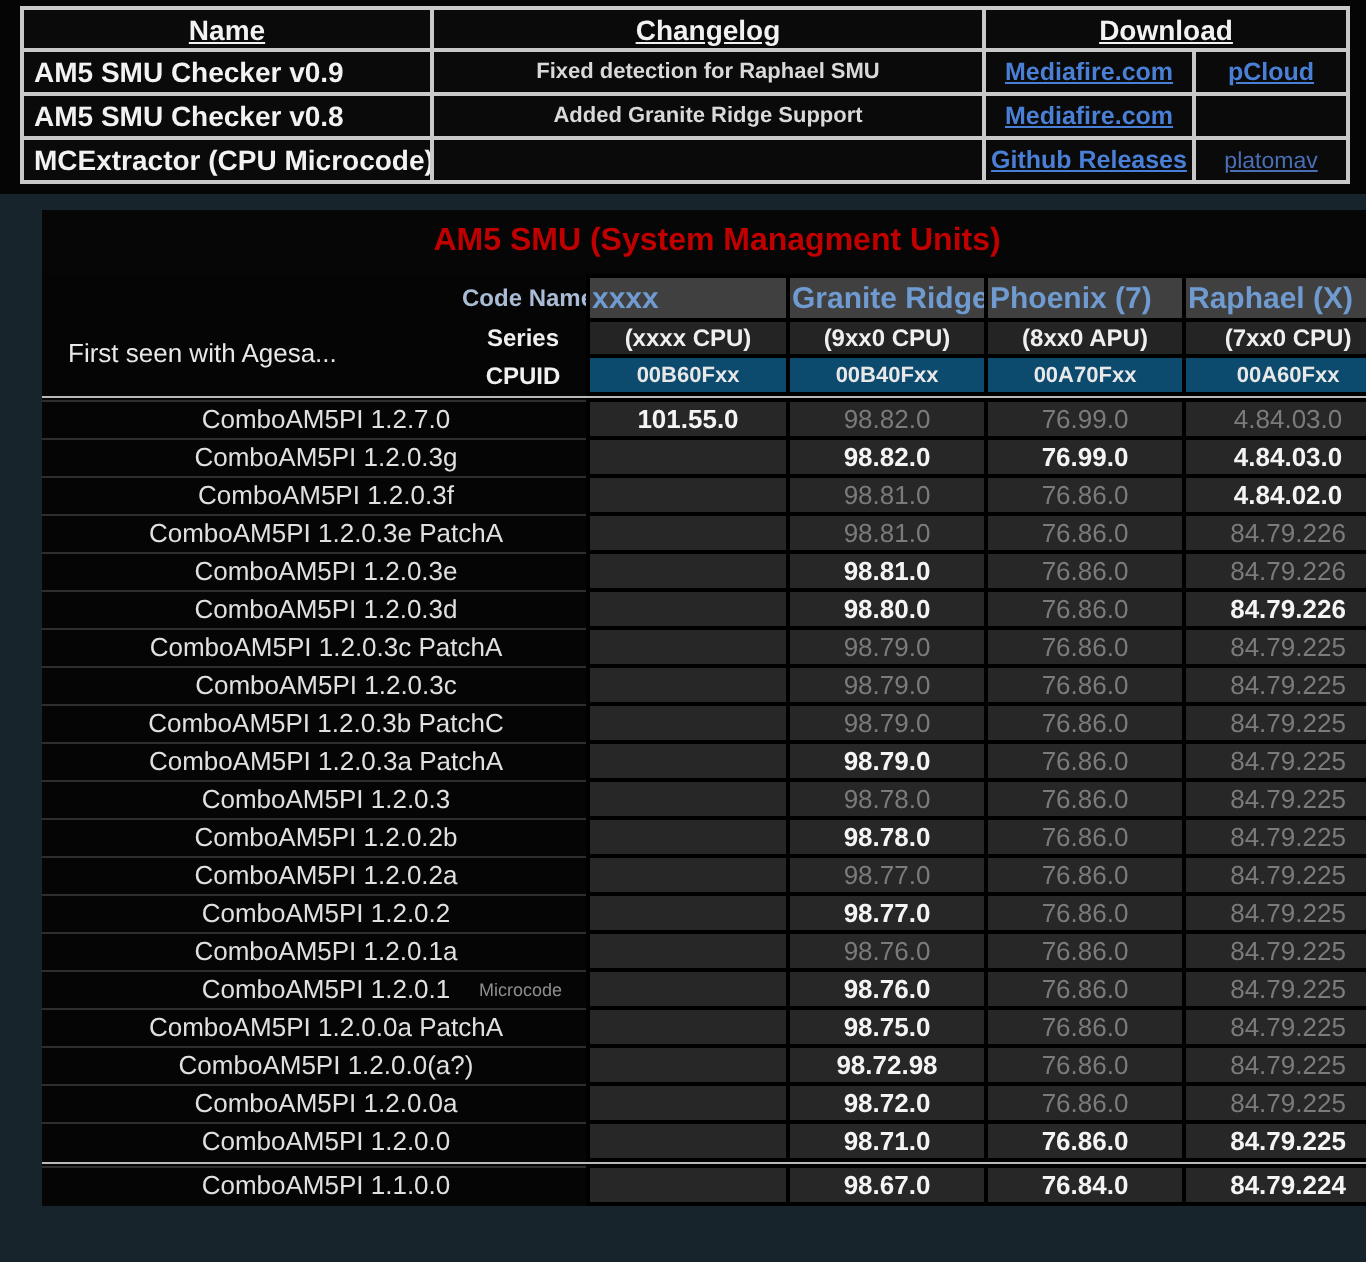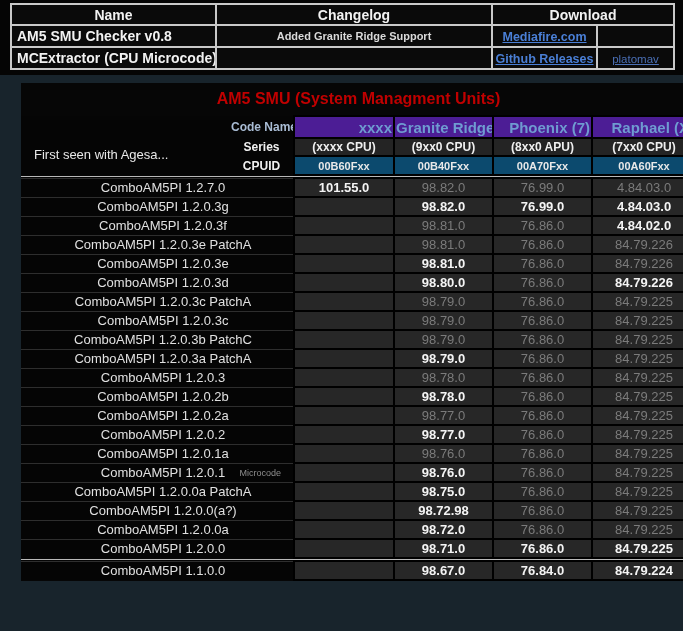--- a/index.html
+++ b/index.html
@@ -7,38 +7,38 @@
     --teal-bg:#18242c; --cell-dark:#272727; --dim:#7b7b7b; --hl:#f4f4f4;
   }
   *{box-sizing:border-box;}
   body{margin:0;width:683px;height:631px;overflow:hidden;background:var(--teal-bg);
        font-family:"Liberation Sans",sans-serif;}
   
   .top-section{background:#050505;padding:3px 10px 5px 10px;}
   table{border-collapse:collapse;table-layout:fixed;}
   #dl-table{width:663px;background:#0a0a0a;border:2px solid #c9c9c9;}
   #dl-table td,#dl-table th{border:2px solid #c9c9c9;overflow:hidden;white-space:nowrap;}
-  #dl-table th{color:#f2f2f2;font-size:14px;font-weight:bold;height:21px;text-align:center;}
+  #dl-table th{color:#f2f2f2;font-size:14px;font-weight:bold;height:21px;text-align:center;text-decoration:underline;}
   .dl-name{color:#f2f2f2;font-weight:bold;font-size:14px;text-align:left;padding-left:5px;height:19px;}
   .dl-log{color:#d9d9d9;font-size:11px;font-weight:600;text-align:center;}
   .dl-link{text-align:center;}
   .dl-link a{color:var(--link);text-decoration:underline;font-weight:bold;font-size:12.5px;cursor:pointer;}
   .dl-link a.small{font-weight:normal;font-size:11.5px;color:#4a6fb5;}
   
   #smu-wrap{padding:8px 3px 0 5px;}
   #smu-table{width:675px;background:#060606;margin-left:16px;}
   #smu-table td{overflow:hidden;white-space:nowrap;}
   .title-cell{color:var(--red);font-weight:bold;font-size:16px;text-align:center;
               height:33px;white-space:pre;background:#060606;}
   .first-seen{background:#050505;color:#e8e8e8;font-size:13px;text-align:left;
               padding:18px 0 0 13px;vertical-align:middle;}
   .label-cell{background:#050505;color:#f0f0f0;font-weight:bold;font-size:12px;text-align:center;}
   .label-cell.cn{color:#a9bcd4;}
-  .codename-cell{background:#4c1d95;border:2px solid #000;color:var(--blue);
-                 font-weight:bold;font-size:15px;text-align:right;height:22px;}
+  .codename-cell{background:#404040;border:2px solid #000;color:var(--blue);
+                 font-weight:bold;font-size:15px;text-align:left;height:22px;}
   .series-cell{background:#242424;border:2px solid #000;color:#efefef;
                font-weight:bold;font-size:12px;text-align:center;height:18px;}
   .cpuid-cell{background:#0c4a6e;border:2px solid #000;color:#e8e8e8;
               font-weight:bold;font-size:11px;text-align:center;height:19px;}
   .bevel-cell{background:#b9b9b9;height:3px;padding:0;line-height:0;}
   .name-cell{background:#050505;color:#e0e0e0;font-size:13px;text-align:center;
              padding-left:13px;border-top:1px solid #2e2e2e;height:17px;position:relative;}
   .name-cell .note{position:absolute;right:12px;top:50%;transform:translateY(-50%);
                    font-size:9px;color:#8f8f8f;}
   .val{background:var(--cell-dark);border:2px solid #000;text-align:center;font-size:13px;height:17px;}
@@ -58,20 +58,26 @@
       </colgroup>
     <thead>
       <tr>
         <th>Name</th>
         <th>Changelog</th>
         <th colspan="2">Download</th>
       </tr>
     </thead>
     <tbody id="dl-body">
         <tr>
+          <td class="dl-name">AM5 SMU Checker v0.9</td>
+          <td class="dl-log">Fixed detection for Raphael SMU</td>
+          <td class="dl-link"><a>Mediafire.com</a></td>
+          <td class="dl-link"><a>pCloud</a></td>
+        </tr>
+        <tr>
           <td class="dl-name">AM5 SMU Checker v0.8</td>
           <td class="dl-log">Added Granite Ridge Support</td>
           <td class="dl-link"><a>Mediafire.com</a></td>
           <td class="dl-link"></td>
         </tr>
         <tr>
           <td class="dl-name">MCExtractor (CPU Microcode)</td>
           <td class="dl-log"></td>
           <td class="dl-link"><a>Github Releases</a></td>
           <td class="dl-link"><a class="small">platomav</a></td>

